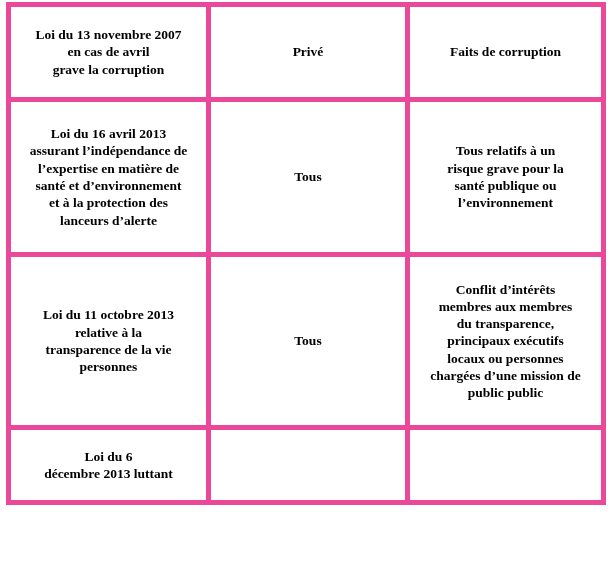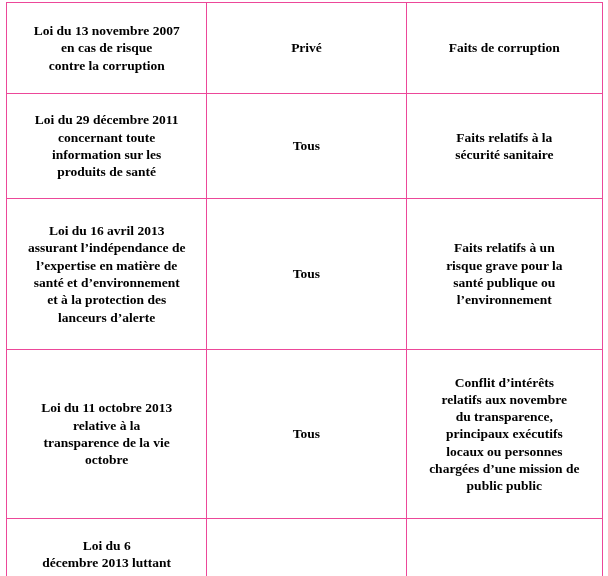--- a/index.html
+++ b/index.html
@@ -21,21 +21,21 @@
     box-sizing: border-box;
   }
   table.law-table {
     border-collapse: collapse;
     table-layout: fixed;
     width: 597px;
     margin-left: 6px;
     margin-top: 2px;
   }
   table.law-table td {
-    border: 1px solid #ec4899;
+    border: 5px solid #ec4899;
     vertical-align: middle;
     text-align: center;
     font-family: "Liberation Serif", serif;
     font-weight: bold;
     font-size: 13.5px;
     line-height: 1.28;
     color: #000000;
     padding: 5px 6px;
   }
   col.c1 { width: 200px; }
@@ -61,69 +61,56 @@
   <table class="law-table">
     <colgroup>
       <col class="c1">
       <col class="c2">
       <col class="c3">
     </colgroup>
     <tbody>
       <tr class="r1">
         <td class="cell-law">
           <span class="line">Loi du 13 novembre 2007</span>
-          <span class="line">en cas de risque</span>
-          <span class="line">contre la corruption</span>
+          <span class="line">en cas de avril</span>
+          <span class="line">grave la corruption</span>
         </td>
         <td class="cell-scope">Privé</td>
         <td class="cell-facts">
           <span class="line">Faits de corruption</span>
-        </td>
-      </tr>
-      <tr class="r2">
-        <td class="cell-law">
-          <span class="line">Loi du 29 décembre 2011</span>
-          <span class="line">concernant toute</span>
-          <span class="line">information sur les</span>
-          <span class="line">produits de santé</span>
-        </td>
-        <td class="cell-scope">Tous</td>
-        <td class="cell-facts">
-          <span class="line">Faits relatifs à la</span>
-          <span class="line">sécurité sanitaire</span>
         </td>
       </tr>
       <tr class="r3">
         <td class="cell-law">
           <span class="line">Loi du 16 avril 2013</span>
           <span class="line">assurant l’indépendance de</span>
           <span class="line">l’expertise en matière de</span>
           <span class="line">santé et d’environnement</span>
           <span class="line">et à la protection des</span>
           <span class="line">lanceurs d’alerte</span>
         </td>
         <td class="cell-scope">Tous</td>
         <td class="cell-facts">
-          <span class="line">Faits relatifs à un</span>
+          <span class="line">Tous relatifs à un</span>
           <span class="line">risque grave pour la</span>
           <span class="line">santé publique ou</span>
           <span class="line">l’environnement</span>
         </td>
       </tr>
       <tr class="r4">
         <td class="cell-law">
           <span class="line">Loi du 11 octobre 2013</span>
           <span class="line">relative à la</span>
           <span class="line">transparence de la vie</span>
-          <span class="line">octobre</span>
+          <span class="line">personnes</span>
         </td>
         <td class="cell-scope">Tous</td>
         <td class="cell-facts">
           <span class="line">Conflit d’intérêts</span>
-          <span class="line">relatifs aux novembre</span>
+          <span class="line">membres aux membres</span>
           <span class="line">du transparence,</span>
           <span class="line">principaux exécutifs</span>
           <span class="line">locaux ou personnes</span>
           <span class="line">chargées d’une mission de</span>
           <span class="line">public public</span>
         </td>
       </tr>
       <tr class="r5">
         <td class="cell-law">
           <span class="line">Loi du 6</span>

